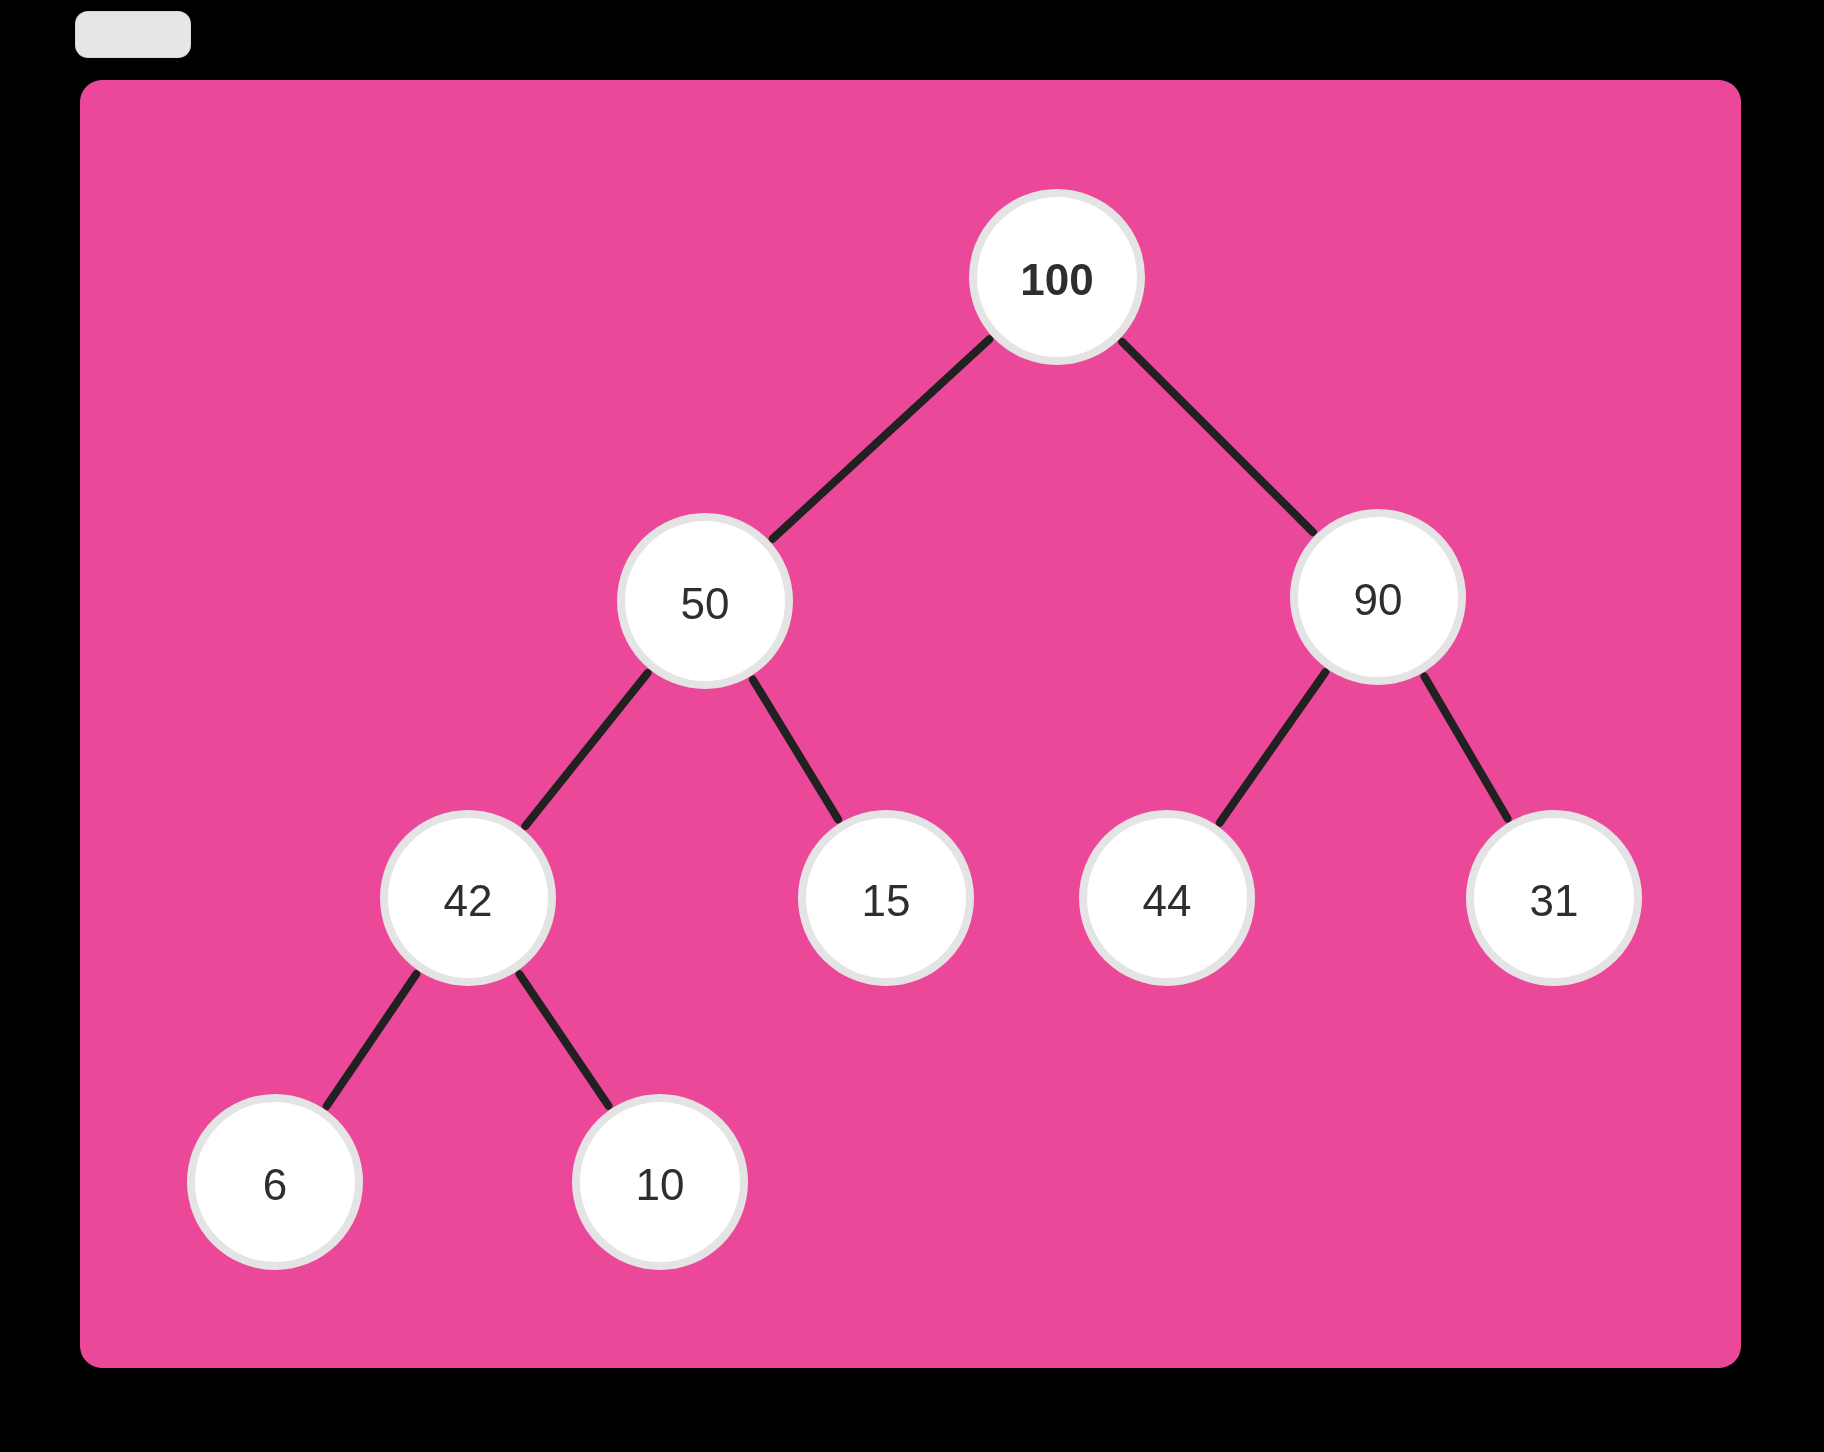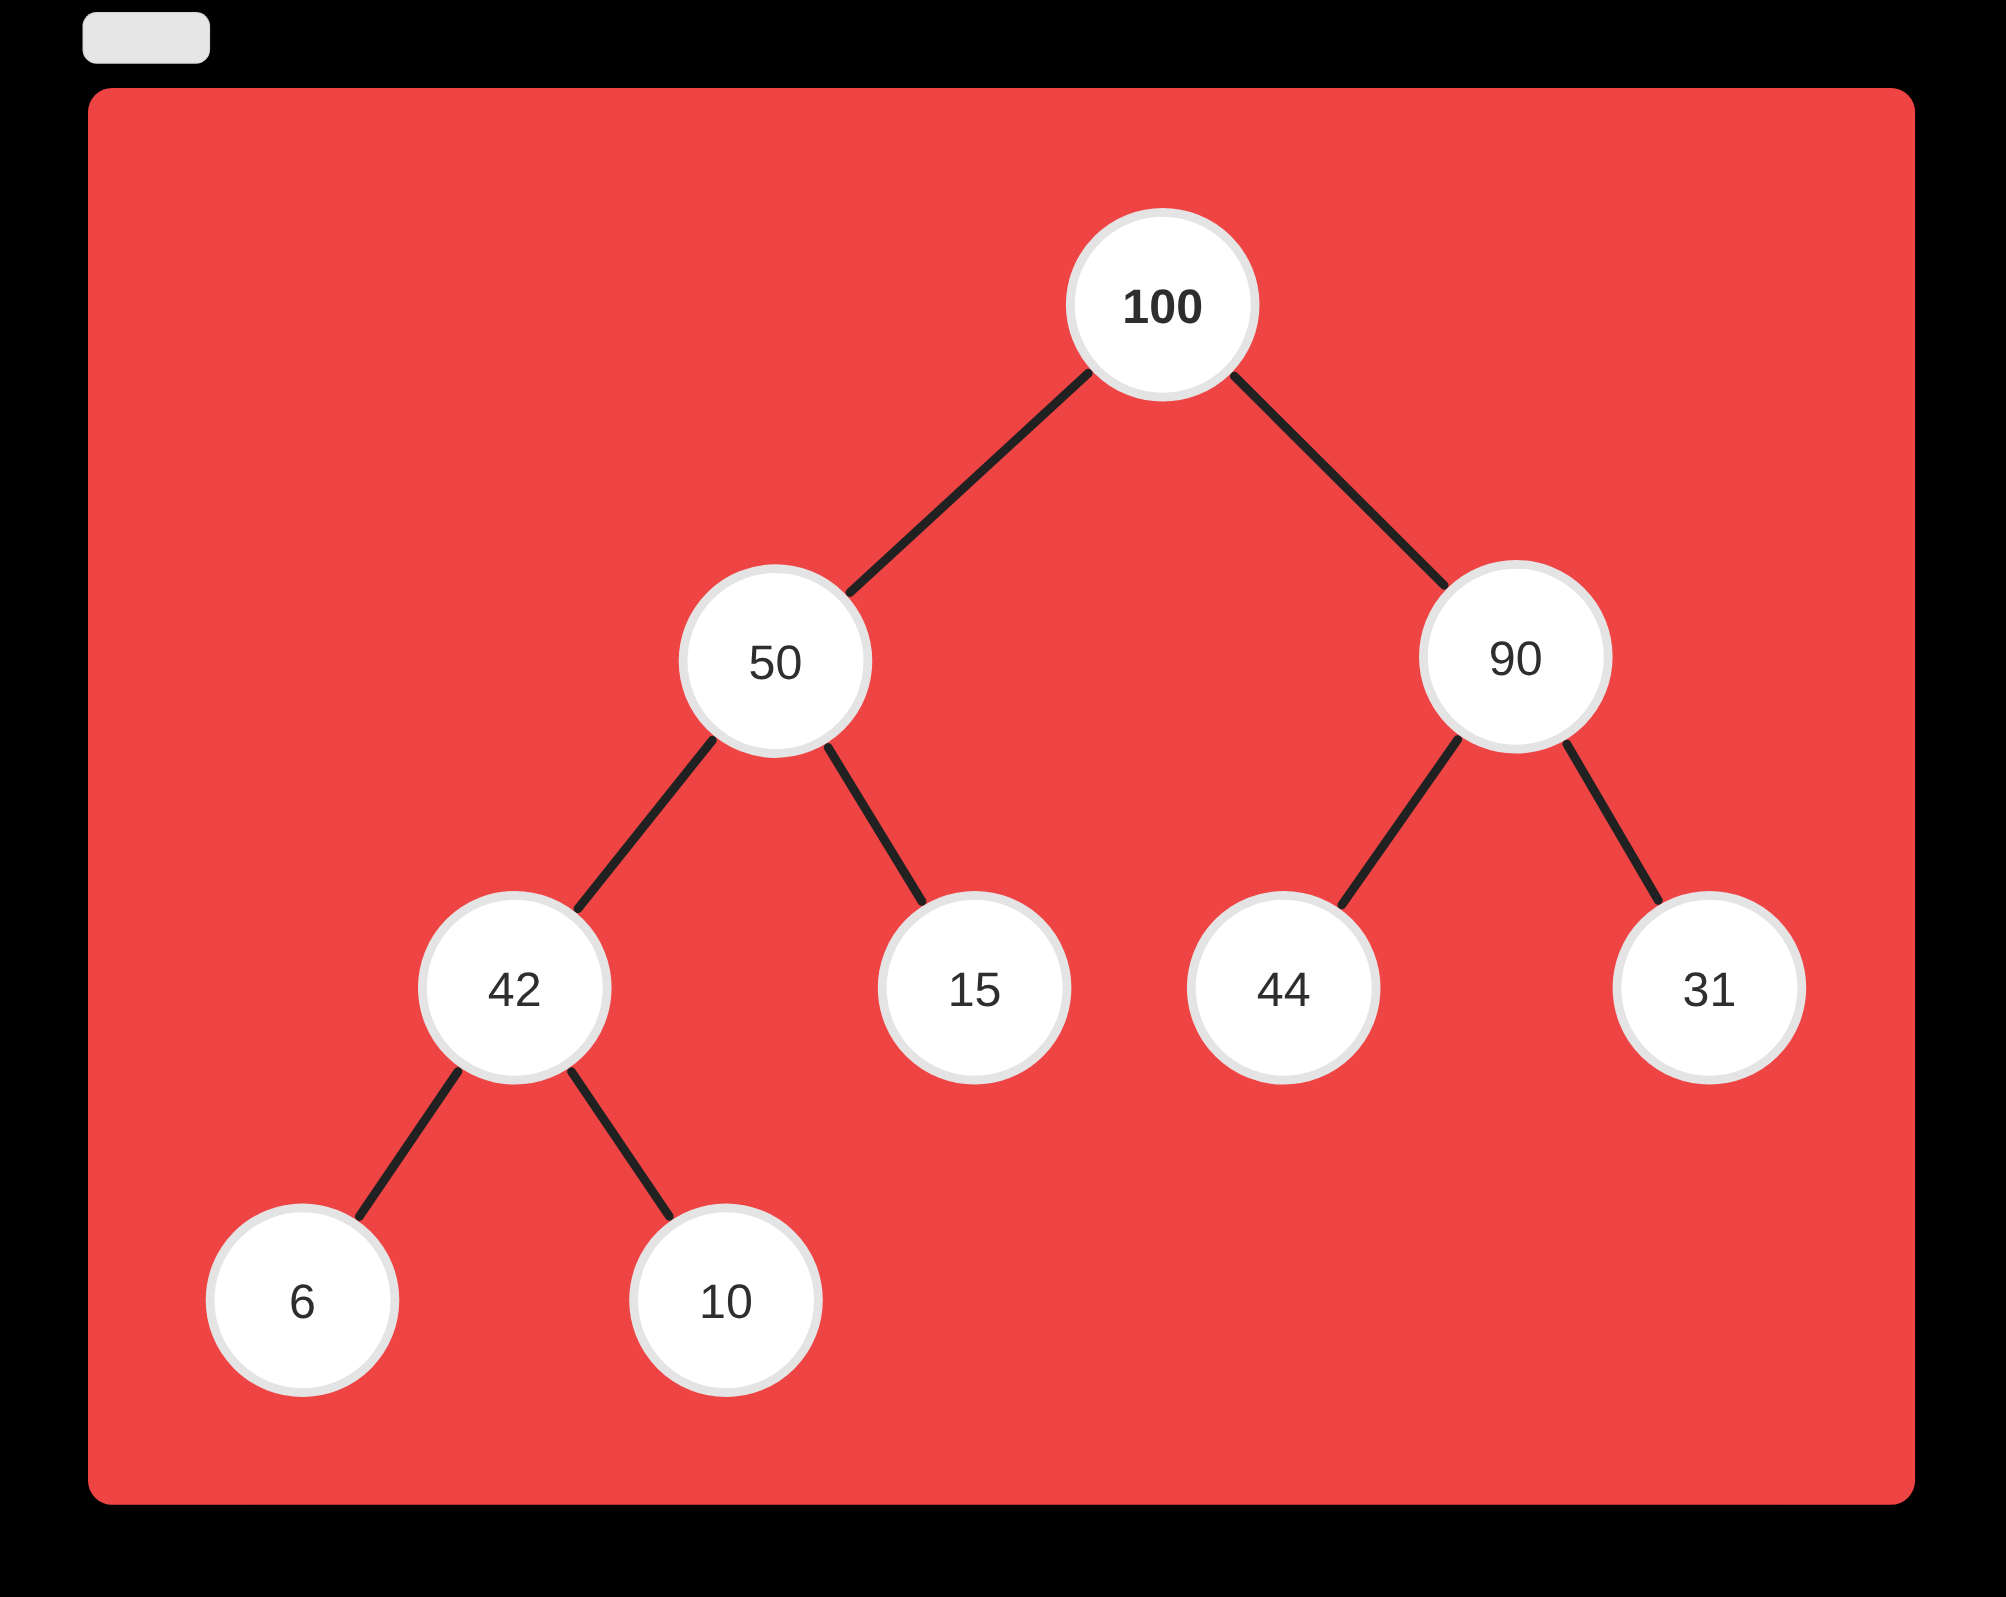--- a/index.html
+++ b/index.html
@@ -84,21 +84,21 @@
     font-family: "Liberation Sans", "DejaVu Sans", sans-serif;
   }
 </style>
 </head>
 <body style="background: rgb(0, 0, 0);">
 
 <div id="top-tab" style="background: rgb(230, 230, 230); box-shadow: rgb(214, 214, 214) 0px 0px 0px 1px;">
   <span id="top-tab-label"></span>
 </div>
 
-<div id="tree-card" style="background: #ef4444; border-radius: 22px;">
+<div id="tree-card" style="background: #ec4899; border-radius: 22px;">
   <div id="tree-canvas">
     <svg class="edge-layer" id="edge-layer" viewBox="0 0 1661 1288" preserveAspectRatio="none" xmlns="http://www.w3.org/2000/svg">
         <line x1="909.3096798076302" y1="259.30586290434036" x2="692.6903201923698" y2="458.69413709565964" stroke="#212121" stroke-width="8" class="tree-edge"></line>
         <line x1="1042.1552326067376" y1="261.9522568042244" x2="1232.8447673932624" y2="452.0477431957756" stroke="#212121" stroke-width="8" class="tree-edge"></line>
         <line x1="567.6166811596173" y1="592.9107413316187" x2="445.3833188403827" y2="746.0892586683813" stroke="#212121" stroke-width="8" class="tree-edge"></line>
         <line x1="672.8770697210641" y1="599.5607166141218" x2="758.1229302789359" y2="739.4392833858782" stroke="#212121" stroke-width="8" class="tree-edge"></line>
         <line x1="1245.1910843212142" y1="592.3340455891683" x2="1139.8089156787858" y2="742.6659544108317" stroke="#212121" stroke-width="8" class="tree-edge"></line>
         <line x1="1344.4381365076458" y1="596.4197675500077" x2="1427.5618634923542" y2="738.5802324499923" stroke="#212121" stroke-width="8" class="tree-edge"></line>
         <line x1="336.2894657128608" y1="894.0921851686401" x2="246.71053428713918" y2="1025.90781483136" stroke="#212121" stroke-width="8" class="tree-edge"></line>
         <line x1="439.52679912346724" y1="894.216723703462" x2="528.4732008765328" y2="1025.7832762965381" stroke="#212121" stroke-width="8" class="tree-edge"></line>

